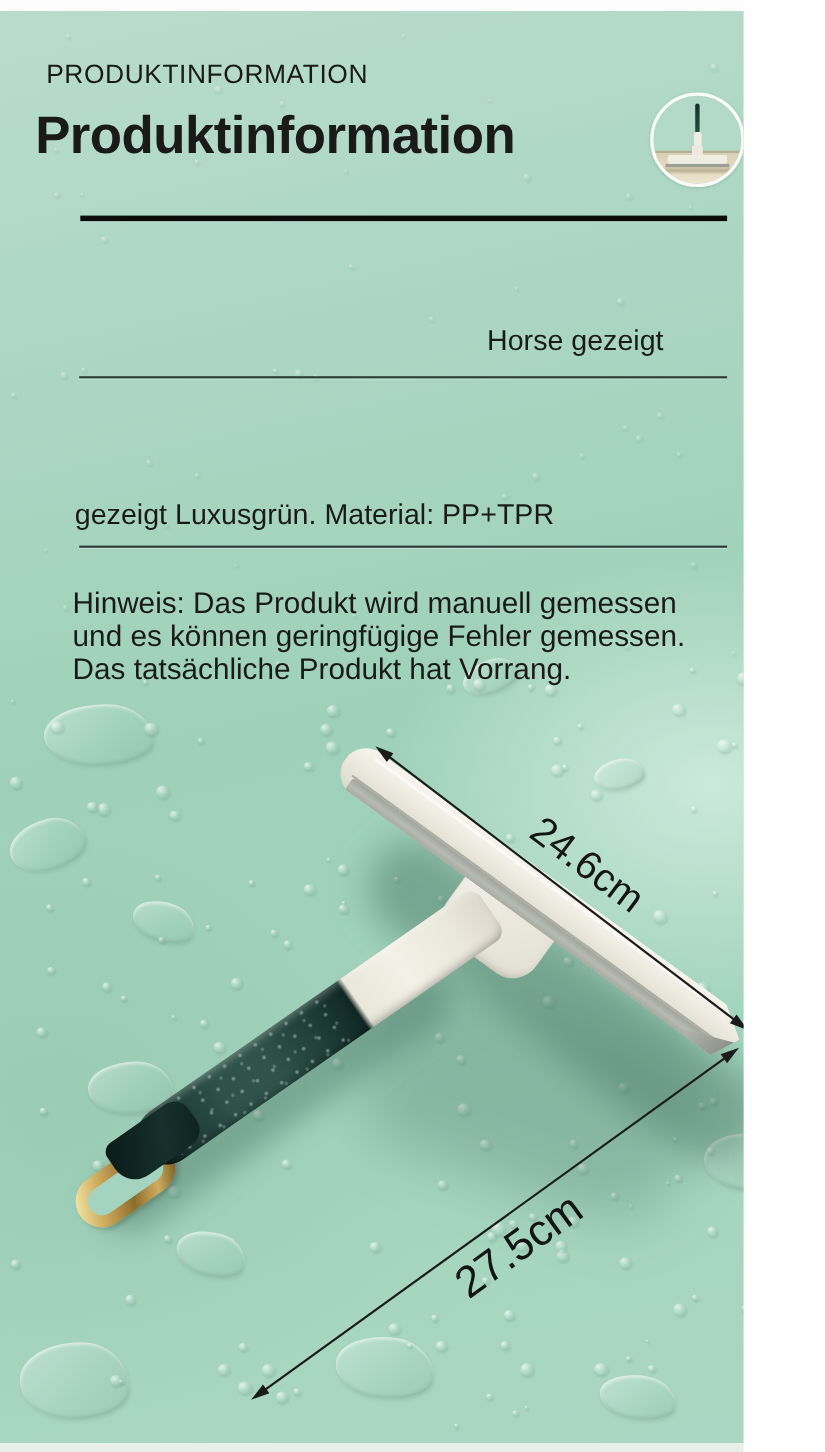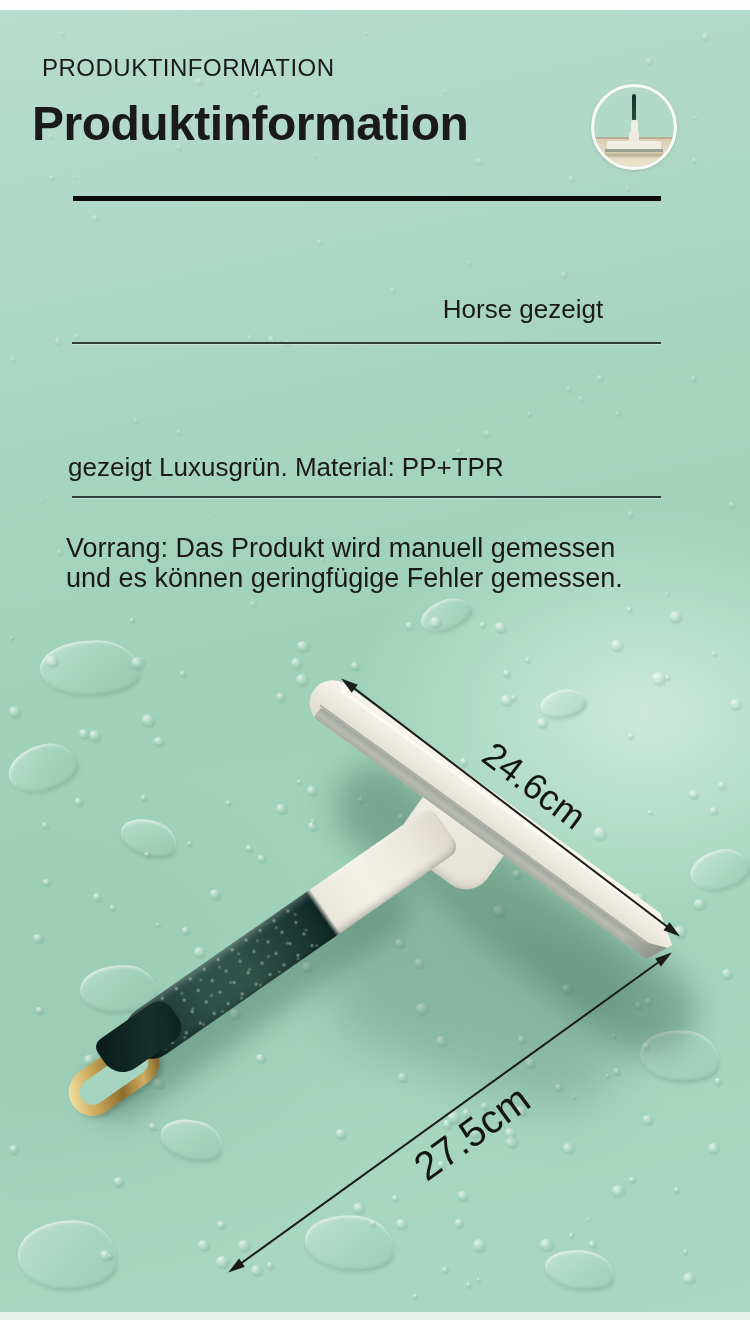--- a/index.html
+++ b/index.html
@@ -1,18 +1,18 @@
 <!DOCTYPE html>
 <html><head>
 <meta charset="utf-8">
 <style>
   html,body{margin:0;padding:0;background:#ffffff;}
   *{box-sizing:border-box;}
   .stage{
-    position:relative;width:750px;height:1320px;overflow:hidden;
+    position:relative;width:676px;height:1320px;overflow:hidden;
     font-family:"Liberation Sans","DejaVu Sans",sans-serif;color:#1a1a1a;
     background:#ffffff;
   }
   
   .bg{
     position:absolute;left:0;top:10px;width:750px;height:1302px;
     background:
       radial-gradient(ellipse 420px 300px at 86% 54%, rgba(238,252,245,0.55), rgba(238,252,245,0) 70%),
       radial-gradient(ellipse 500px 380px at 8% 78%, rgba(120,170,148,0.18), rgba(120,170,148,0) 70%),
       linear-gradient(168deg,#b8dccd 0%,#b0d8c8 16%,#a8d5c1 30%,#9fd1ba 48%,#a1d3bc 66%,#a6d5c0 84%,#aad7c3 100%);
@@ -357,22 +357,23 @@
   </div>
   <div class="rule-thin rule-1"></div>
 
   <div class="txt spec spec-color">
     <br>
     <span>gezeigt Luxusgrün. Material: PP+TPR</span>
   </div>
   <div class="rule-thin rule-2"></div>
 
   <div class="txt spec spec-note">
-    <span>Vorrang: Das Produkt wird manuell gemessen</span><br>
+    <span>Hinweis: Das Produkt wird manuell gemessen</span><br>
     <span>und es können geringfügige Fehler gemessen.</span><br>
+    <span>Das tatsächliche Produkt hat Vorrang.</span>
   </div>
 
   <div class="shadow shadow-blade"></div>
   <div class="shadow shadow-wedge"></div>
   <div class="shadow shadow-handle"></div>
 
   <div class="loop">
     <div class="loop-hole"></div>
   </div>
   <div class="junction"></div>

